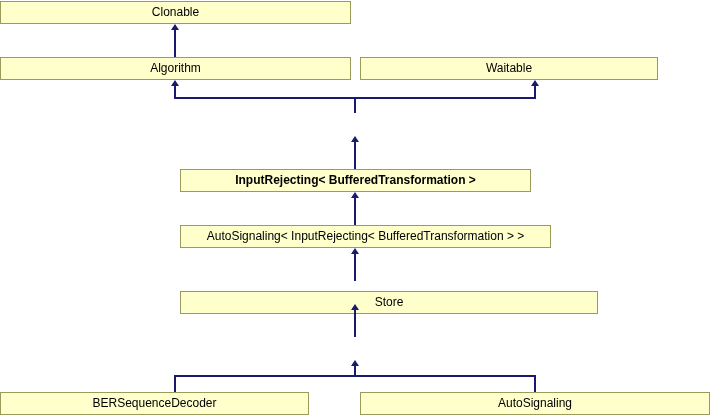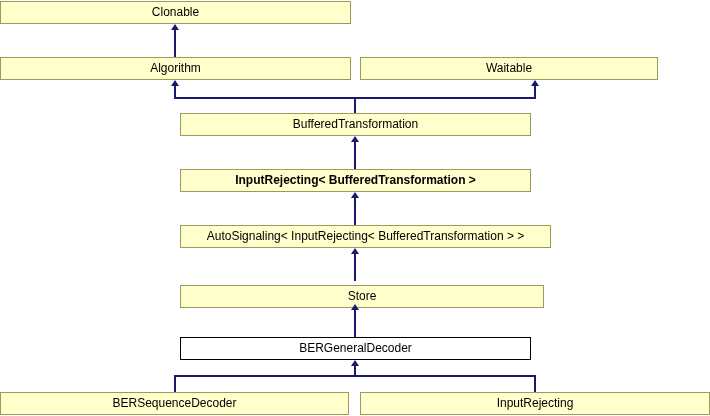--- a/index.html
+++ b/index.html
@@ -44,27 +44,25 @@
   }
 </style>
 </head>
 <body>
 
 <div class="diagram">
 
   <div class="node" style="left:0px;   top:1px;   width:351px;">Clonable</div>
   <div class="node" style="left:0px;   top:57px;  width:351px;">Algorithm</div>
   <div class="node" style="left:360px; top:57px;  width:298px;">Waitable</div>
-  <div class="node" style="left:180px; top:113px; width:351px;">BufferedTransformation</div>
   <div class="node" style="left:180px; top:169px; width:351px;font-weight:bold;">InputRejecting&lt; BufferedTransformation &gt;</div>
   <div class="node" style="left:180px; top:225px; width:371px;">AutoSignaling&lt; InputRejecting&lt; BufferedTransformation &gt; &gt;</div>
-  <div class="node" style="left:180px; top:285px; width:364px;">Store</div>
-  <div class="node highlight" style="left:180px; top:337px; width:351px;">BERGeneralDecoder</div>
-  <div class="node" style="left:0px;   top:392px; width:349px;">BERSequenceDecoder</div>
-  <div class="node" style="left:360px; top:392px; width:350px;">InputRejecting</div>
+  <div class="node" style="left:180px; top:291px; width:418px;">Store</div>
+  <div class="node" style="left:0px;   top:392px; width:309px;">BERSequenceDecoder</div>
+  <div class="node" style="left:360px; top:392px; width:350px;">AutoSignaling</div>
 
   <div class="arrow-up" style="left:171px; top:24px;"></div>
   <div class="vline" style="left:174px; top:30px; height:27px;"></div>
 
   <div class="arrow-up" style="left:171px; top:80px;"></div>
   <div class="vline" style="left:174px; top:86px; height:13px;"></div>
   <div class="arrow-up" style="left:531px; top:80px;"></div>
   <div class="vline" style="left:534px; top:86px; height:13px;"></div>
   <div class="hline" style="left:174px; top:97px; width:362px;"></div>
   <div class="vline" style="left:354px; top:97px; height:16px;"></div>

